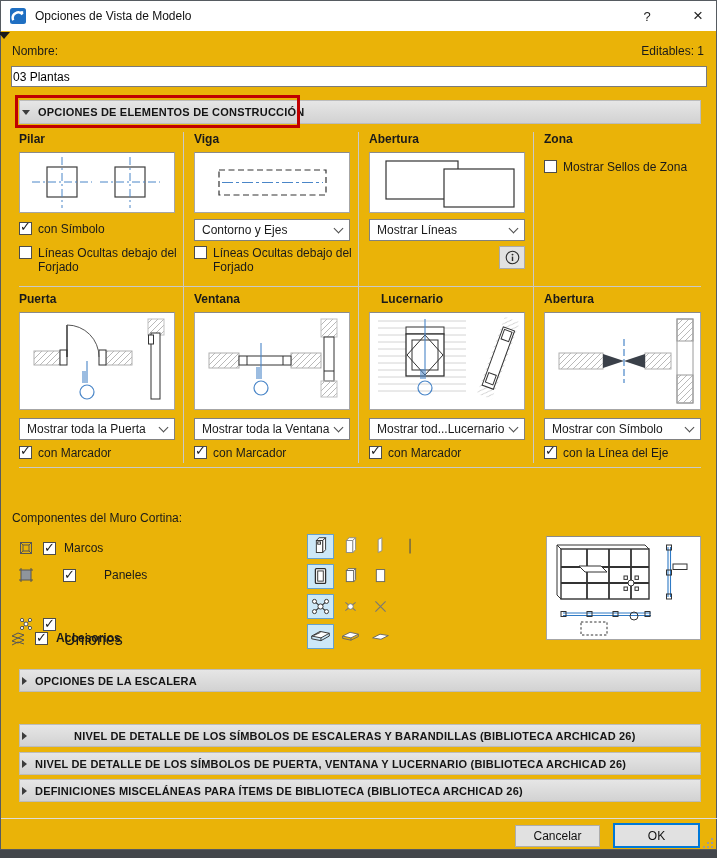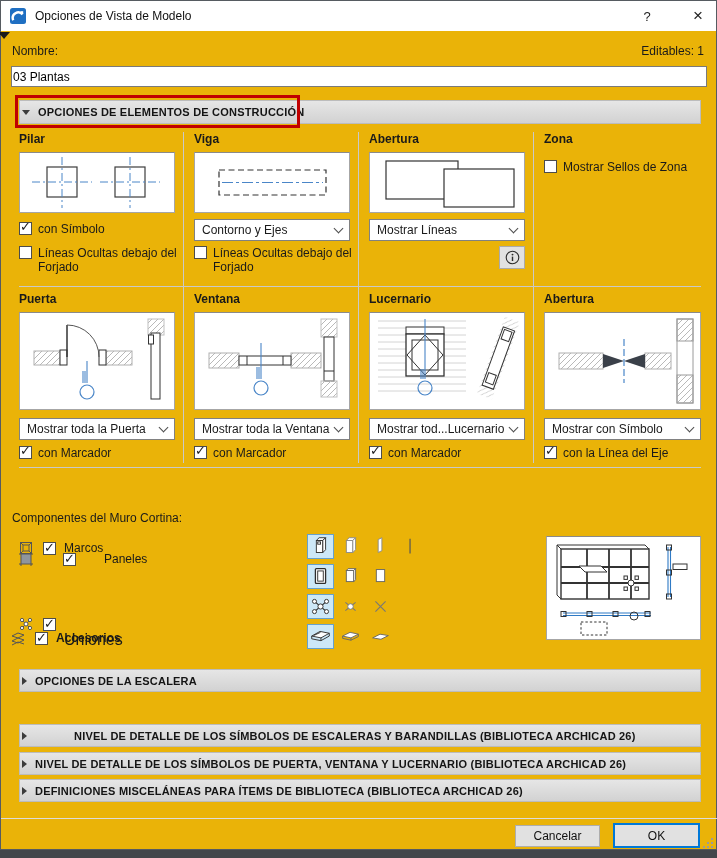--- a/index.html
+++ b/index.html
@@ -194,21 +194,21 @@
   </div>
   <div class="combo" style="left:193px;top:417px;width:156px;">
     <span>Mostrar toda la Ventana</span>
     <span class="chev"></span>
   </div>
   <div class="cbrow" style="left:193px;top:445px;width:160px;">
     <span class="checkbox checked"></span>
     <span>con Marcador</span>
   </div>
 
-  <span class="sect-title" style="left:368px;top:291px;">Lucernario</span>
+  <span class="sect-title" style="left:380px;top:291px;">Lucernario</span>
   <div class="preview" style="left:368px;top:311px;width:156px;height:98px;">
     <svg width="154" height="96" viewBox="0 0 154 96">
       <defs>
             <pattern id="hp3" patternUnits="userSpaceOnUse" width="6" height="6">
               <path d="M0,6 L6,0" stroke="#cccccc" stroke-width="1"></path>
             </pattern>
           </defs>
       <g stroke="#cfcfcf" stroke-width="0.9">
         <path d="M8,8 H96 M8,15 H96 M8,22 H96 M8,29 H96 M8,36 H96 M8,43 H96 M8,50 H96 M8,57 H96 M8,64 H96 M8,71 H96 M8,78 H96"></path>
       </g>
@@ -268,21 +268,21 @@
     <span>
       <svg width="18" height="18" viewBox="0 0 18 18">
             <rect x="3.5" y="3.5" width="11" height="11" fill="none" stroke="#555"></rect>
             <rect x="6" y="6" width="6" height="6" fill="none" stroke="#555"></rect>
             <path d="M3.5,3.5 L6,6 M14.5,3.5 L12,6 M3.5,14.5 L6,12 M14.5,14.5 L12,12" stroke="#555" fill="none"></path>
           </svg>
     </span>
     <span class="checkbox checked"></span>
     <span style="font-size:12px;">Marcos</span>
   </div>
-  <div class="comp-row" style="left:16px;top:549px;gap:28px;">
+  <div class="comp-row" style="left:16px;top:565px;gap:28px;">
     <span>
       <svg width="18" height="18" viewBox="0 0 18 18">
             <rect x="4" y="4" width="10" height="10" fill="#8f959c" stroke="#555"></rect>
             <path d="M4,2 V4 M2,4 H4 M14,2 V4 M16,4 H14 M4,16 V14 M2,14 H4 M14,16 V14 M16,14 H14" stroke="#555" fill="none"></path>
           </svg>
     </span>
     <span class="checkbox checked"></span>
     <span style="font-size:12px;">Paneles</span>
   </div>
   <div class="comp-row" style="left:16px;top:598px;">

